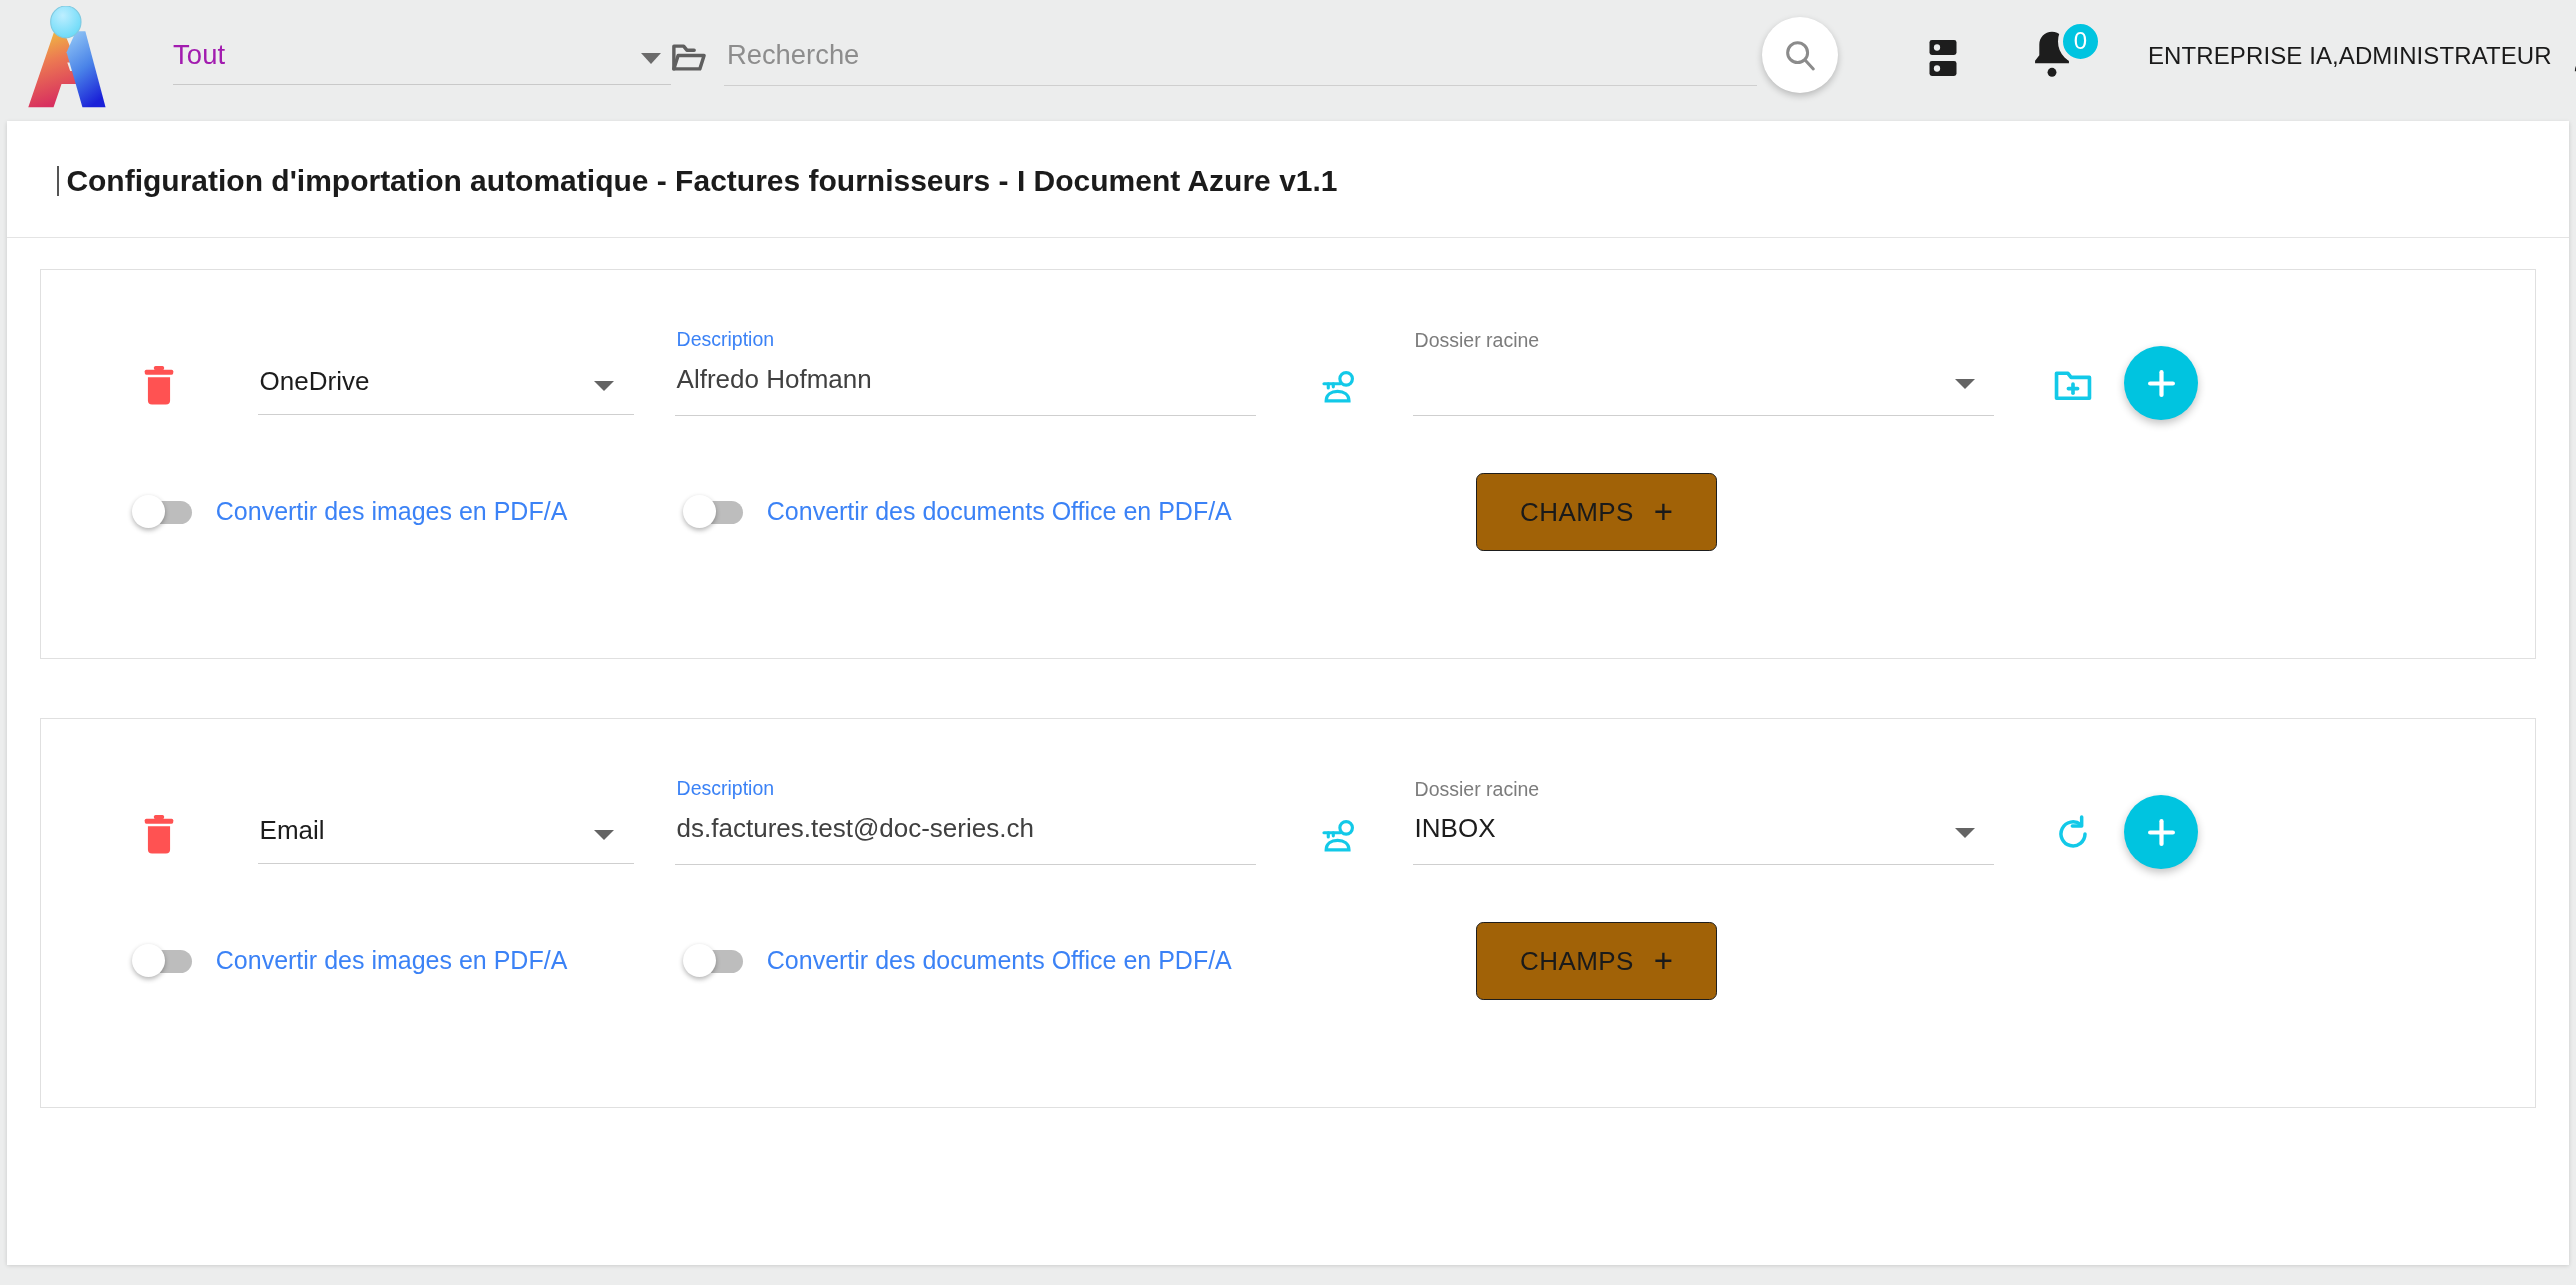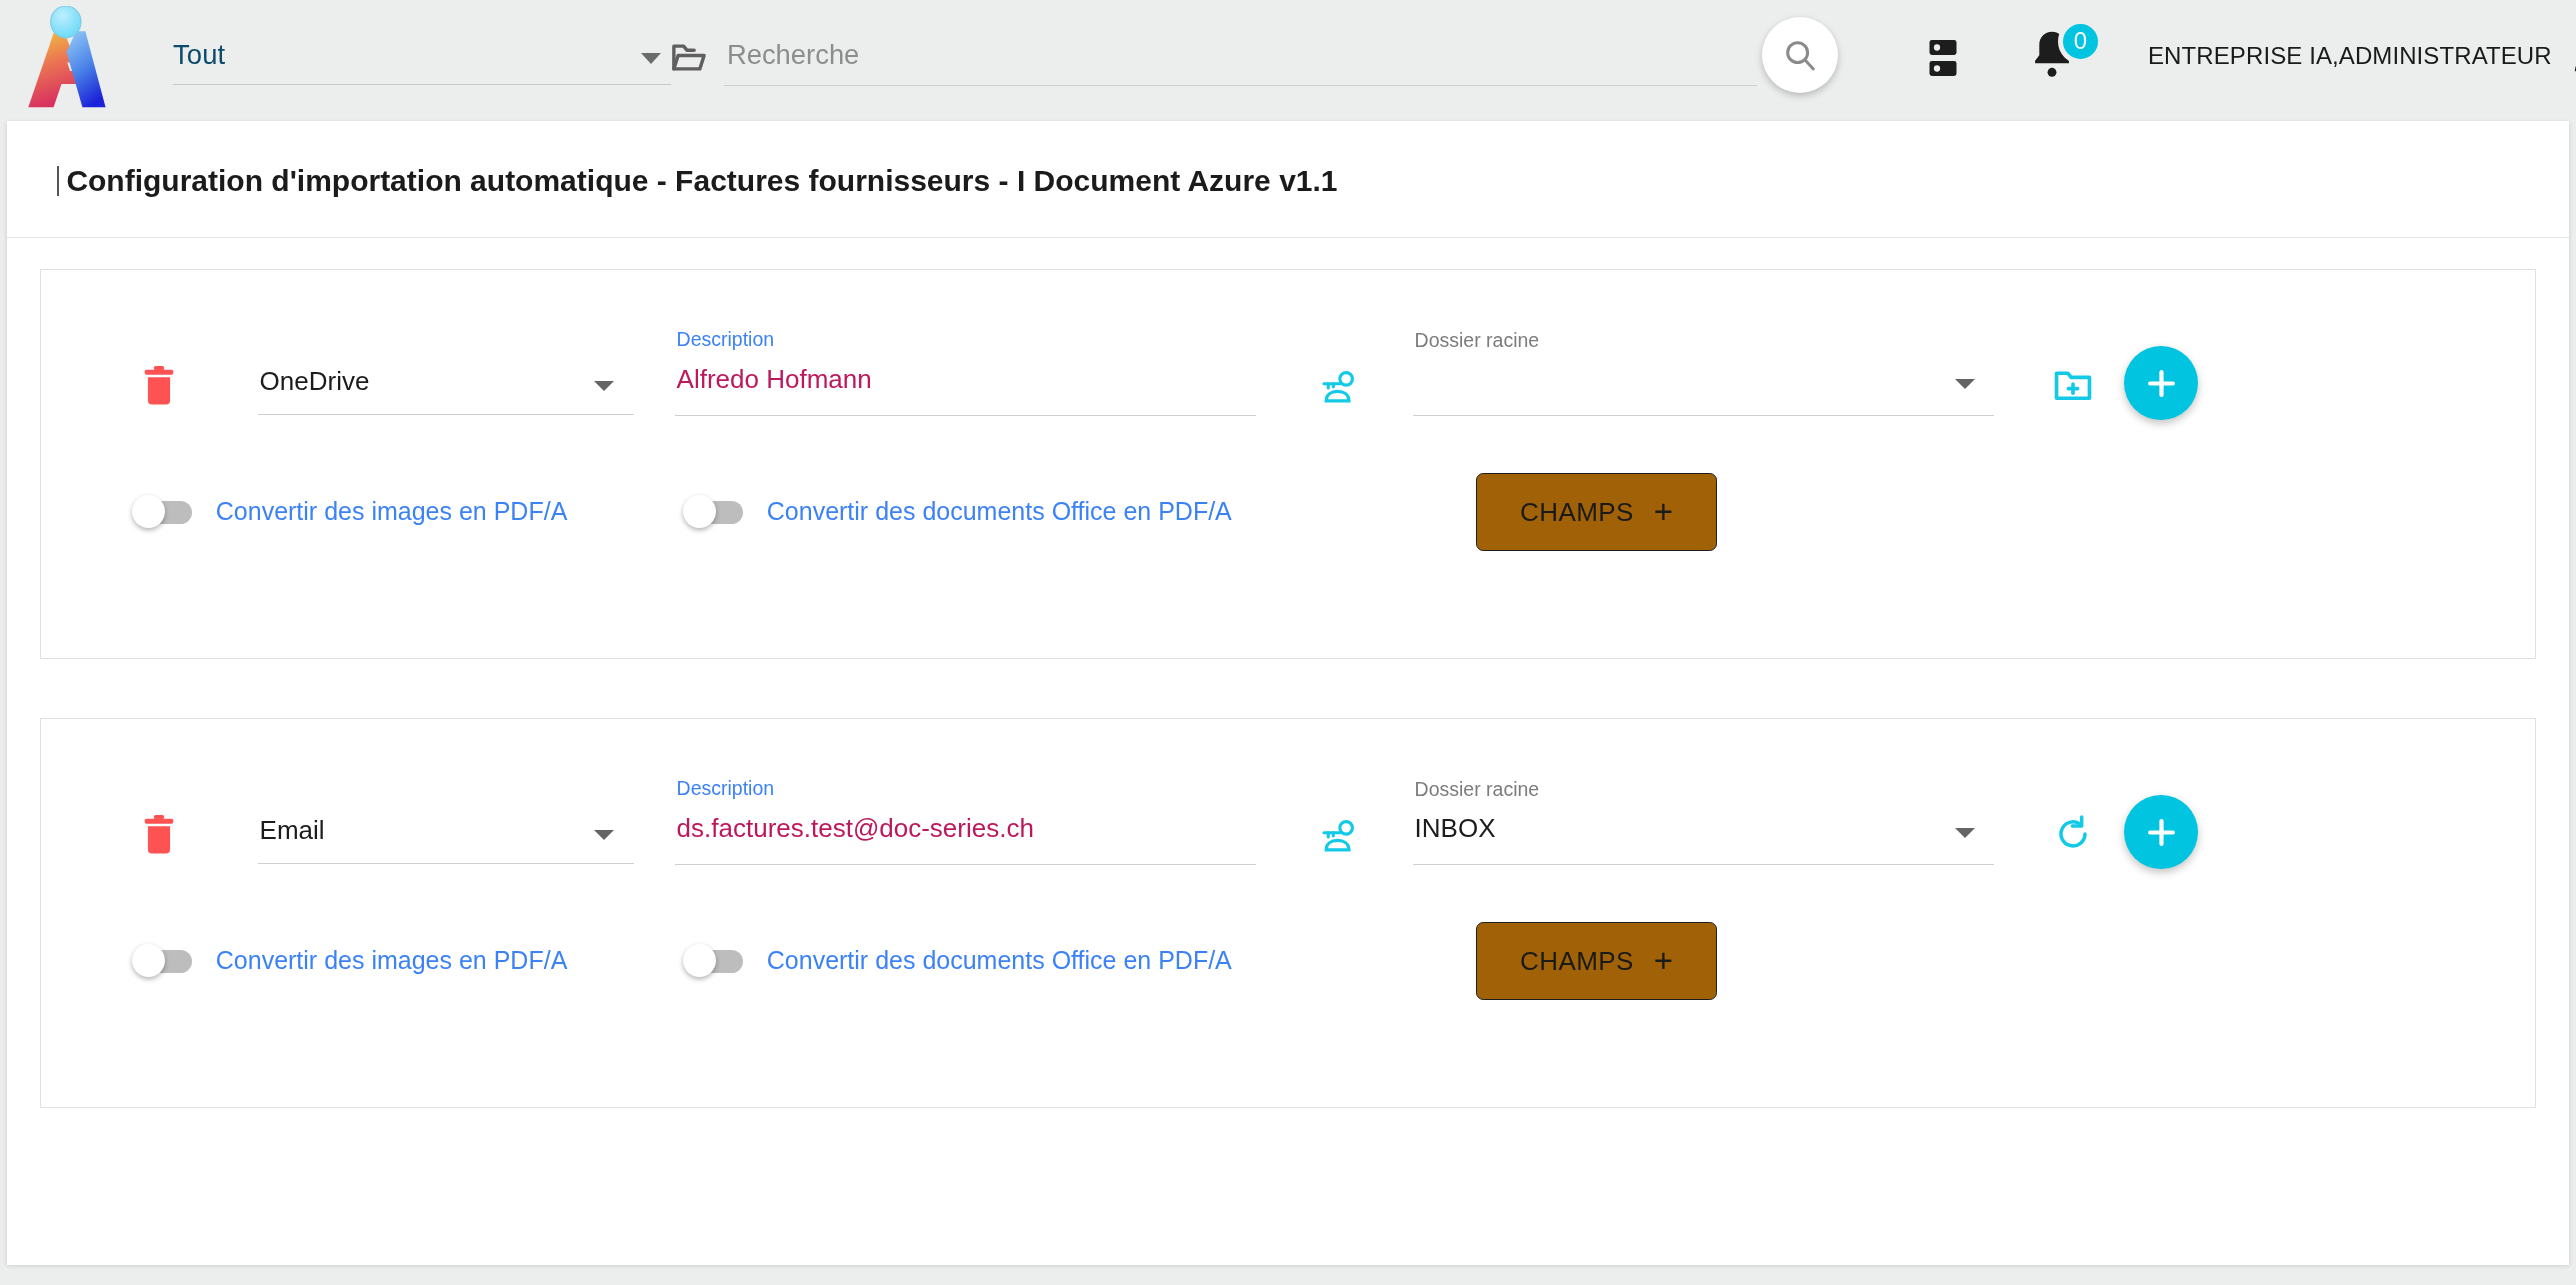--- a/index.html
+++ b/index.html
@@ -31,21 +31,21 @@
 
   .sel-tout {
     position: absolute;
     left: 173px; top: 20px;
     width: 498px; height: 65px;
   }
   .sel-tout .val {
     position: absolute;
     left: 0; top: 19px;
     font-size: 27.4px;
-    color: #0c4a6e;
+    color: #a21caf;
     letter-spacing: 0.1px;
   }
   .sel-tout .caret {
     position: absolute;
     right: 10px; top: 33px;
     width: 0; height: 0;
     border-left: 10.8px solid transparent;
     border-right: 10.8px solid transparent;
     border-top: 11.6px solid #6b6b6b;
   }
@@ -199,21 +199,21 @@
     position: absolute;
     left: 634px; top: 58px;
     width: 581px; height: 88px;
   }
   .desc-field .lbl {
     position: absolute; left: 1.4px; top: 0;
     font-size: 19.5px; color: #3b82f6;
   }
   .desc-field .val {
     position: absolute; left: 1.4px; top: 36px;
-    font-size: 26px; color: #be185d;
+    font-size: 26px; color: #404040;
   }
   .desc-field .underline {
     position: absolute; left: 0; right: 0; bottom: 0;
     height: 1.4px; background: #cfcfcf;
   }
 
   .key-icon-btn {
     position: absolute;
     left: 1272px; top: 367px;
     width: 51px; height: 51px;

